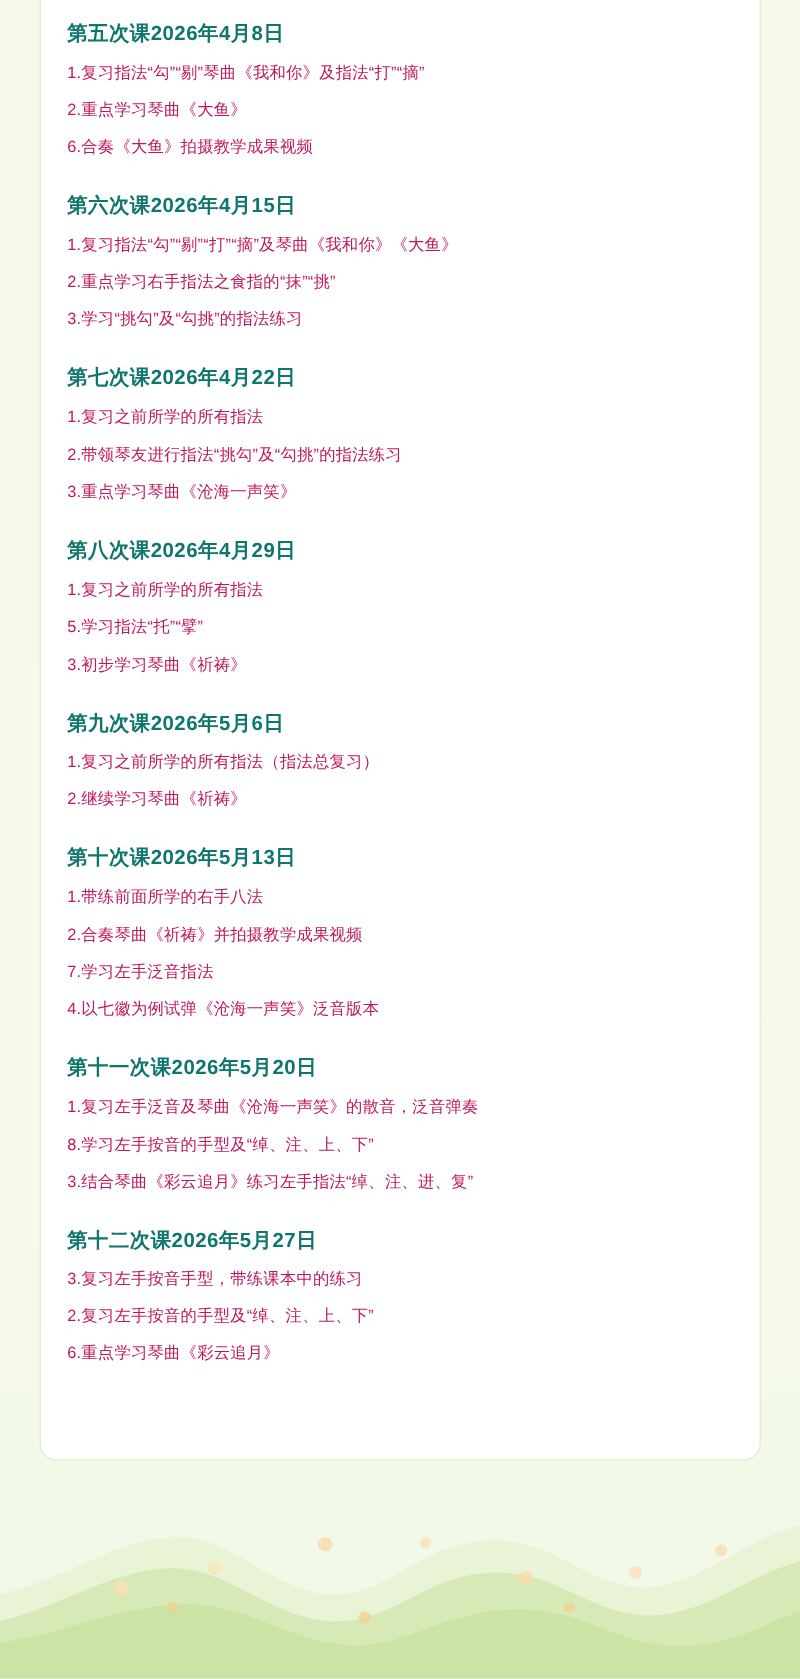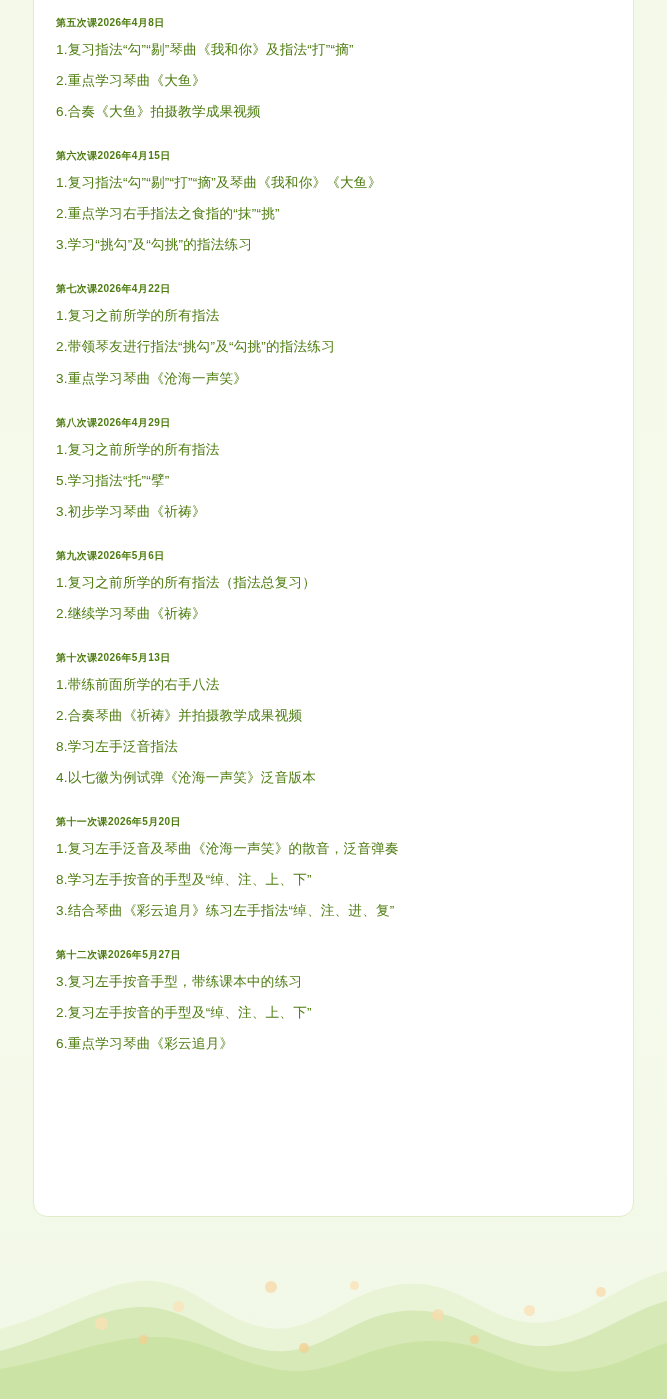--- a/index.html
+++ b/index.html
@@ -36,31 +36,31 @@
     padding: 0 22px;
     overflow: hidden;
   }
 
   .lesson {
     margin-top: 26px;
   }
   .lesson:first-child { margin-top: 28px; }
 
   .lesson-title {
-    font-size: 10px;
+    font-size: 17px;
     font-weight: bold;
-    color: #4d7c0f;
+    color: #0f766e;
     letter-spacing: 0.4px;
     line-height: 1.5;
     margin-bottom: 9px;
   }
 
   .lesson-item {
     font-size: 13.6px;
-    color: #4d7c0f;
+    color: #be185d;
     line-height: 1.55;
     margin: 5px 0 10px 0;
     letter-spacing: 0.2px;
   }
   .lesson-item:last-child { margin-bottom: 0; }
 
   
   .hills {
     position: absolute;
     left: 0;
@@ -109,21 +109,21 @@
         </div>
         <div class="lesson">
           <div class="lesson-title">第九次课2026年5月6日</div>
           <p class="lesson-item">1.复习之前所学的所有指法（指法总复习）</p>
           <p class="lesson-item">2.继续学习琴曲《祈祷》</p>
         </div>
         <div class="lesson">
           <div class="lesson-title">第十次课2026年5月13日</div>
           <p class="lesson-item">1.带练前面所学的右手八法</p>
           <p class="lesson-item">2.合奏琴曲《祈祷》并拍摄教学成果视频</p>
-          <p class="lesson-item">8.学习左手泛音指法</p>
+          <p class="lesson-item">7.学习左手泛音指法</p>
           <p class="lesson-item">4.以七徽为例试弹《沧海一声笑》泛音版本</p>
         </div>
         <div class="lesson">
           <div class="lesson-title">第十一次课2026年5月20日</div>
           <p class="lesson-item">1.复习左手泛音及琴曲《沧海一声笑》的散音，泛音弹奏</p>
           <p class="lesson-item">8.学习左手按音的手型及“绰、注、上、下”</p>
           <p class="lesson-item">3.结合琴曲《彩云追月》练习左手指法“绰、注、进、复”</p>
         </div>
         <div class="lesson">
           <div class="lesson-title">第十二次课2026年5月27日</div>

